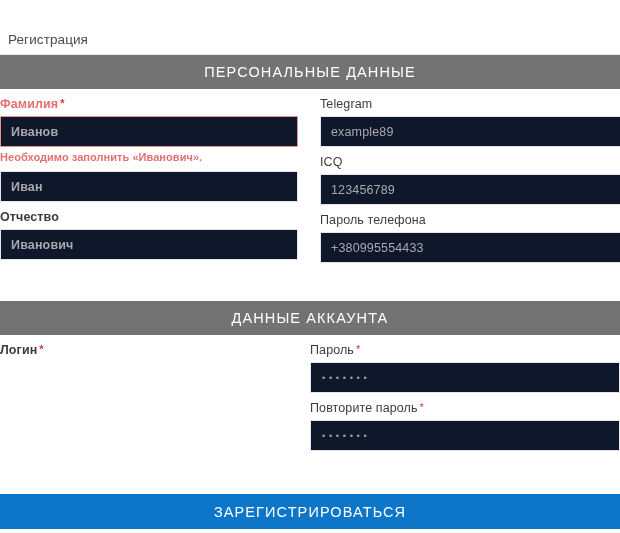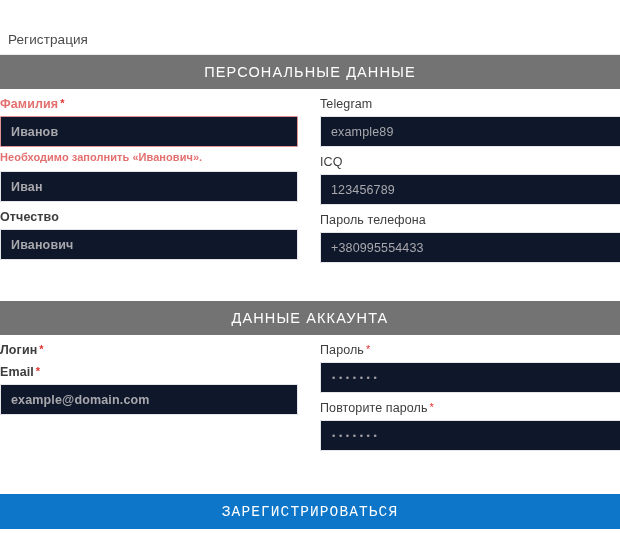--- a/index.html
+++ b/index.html
@@ -142,21 +142,20 @@
 
   .submit-bar {
     background: #0d76c8;
     height: 35px;
     display: flex;
     align-items: center;
     justify-content: center;
     width: 100%;
     cursor: pointer;
     box-sizing: border-box;
-    font-family: Liberation Mono, monospace;
   }
   .submit-bar-text {
     color: #ffffff;
     font-size: 14.5px;
     letter-spacing: 1.1px;
   }
   .pre-submit-gap {
     height: 35px;
   }
 </style>
@@ -219,26 +218,20 @@
     <div class="spacer-after-section"></div>
     <div class="section">
       <div class="section-header">
         <span class="section-header-text">ДАННЫЕ АККАУНТА</span>
       </div>
       <div class="form-grid">
         <div class="col col-left">
           <div class="field">
             <label class="field-label"><span>Логин</span><span class="req-star">*</span></label>
           </div>
-          <div class="field">
-            <label class="field-label"><span>Email</span><span class="req-star">*</span></label>
-            <div class="input">
-              <span class="ph">example@domain.com</span>
-            </div>
-          </div>
         </div>
         <div class="col col-right">
           <div class="field">
             <label class="field-label"><span>Пароль</span><span class="req-star">*</span></label>
             <div class="input">
               <span class="dots">•••••••</span>
             </div>
           </div>
           <div class="field">
             <label class="field-label"><span>Повторите пароль</span><span class="req-star">*</span></label>

